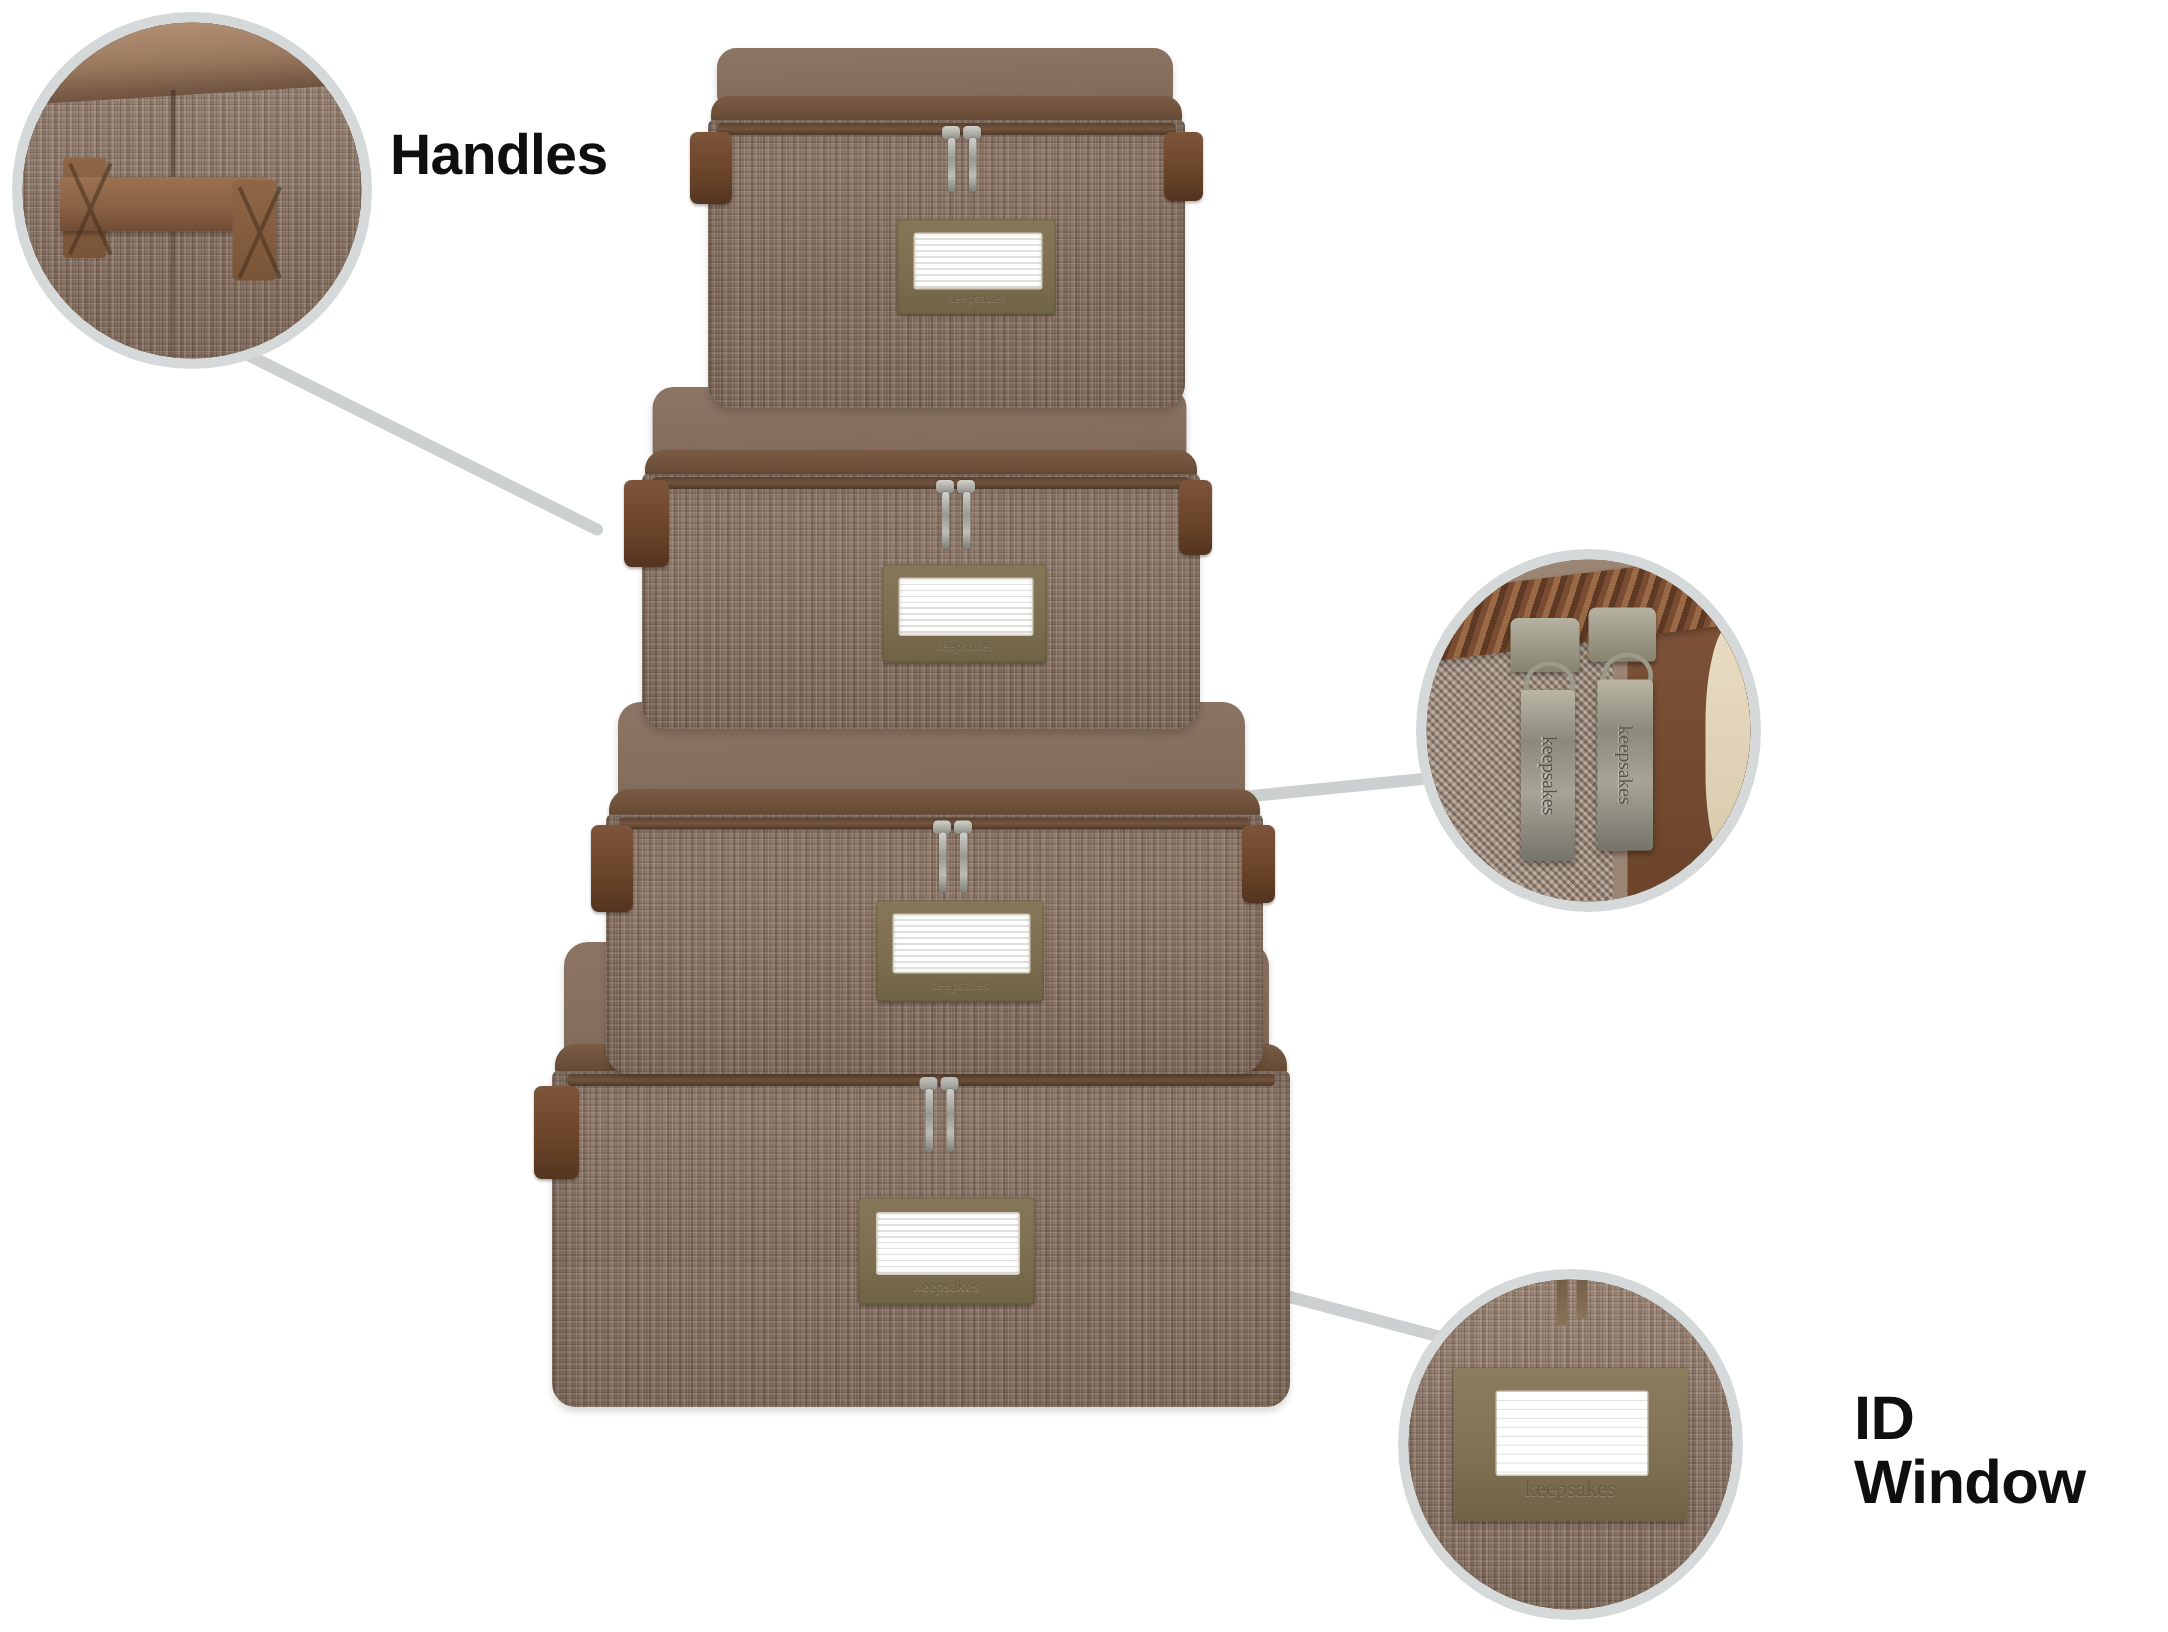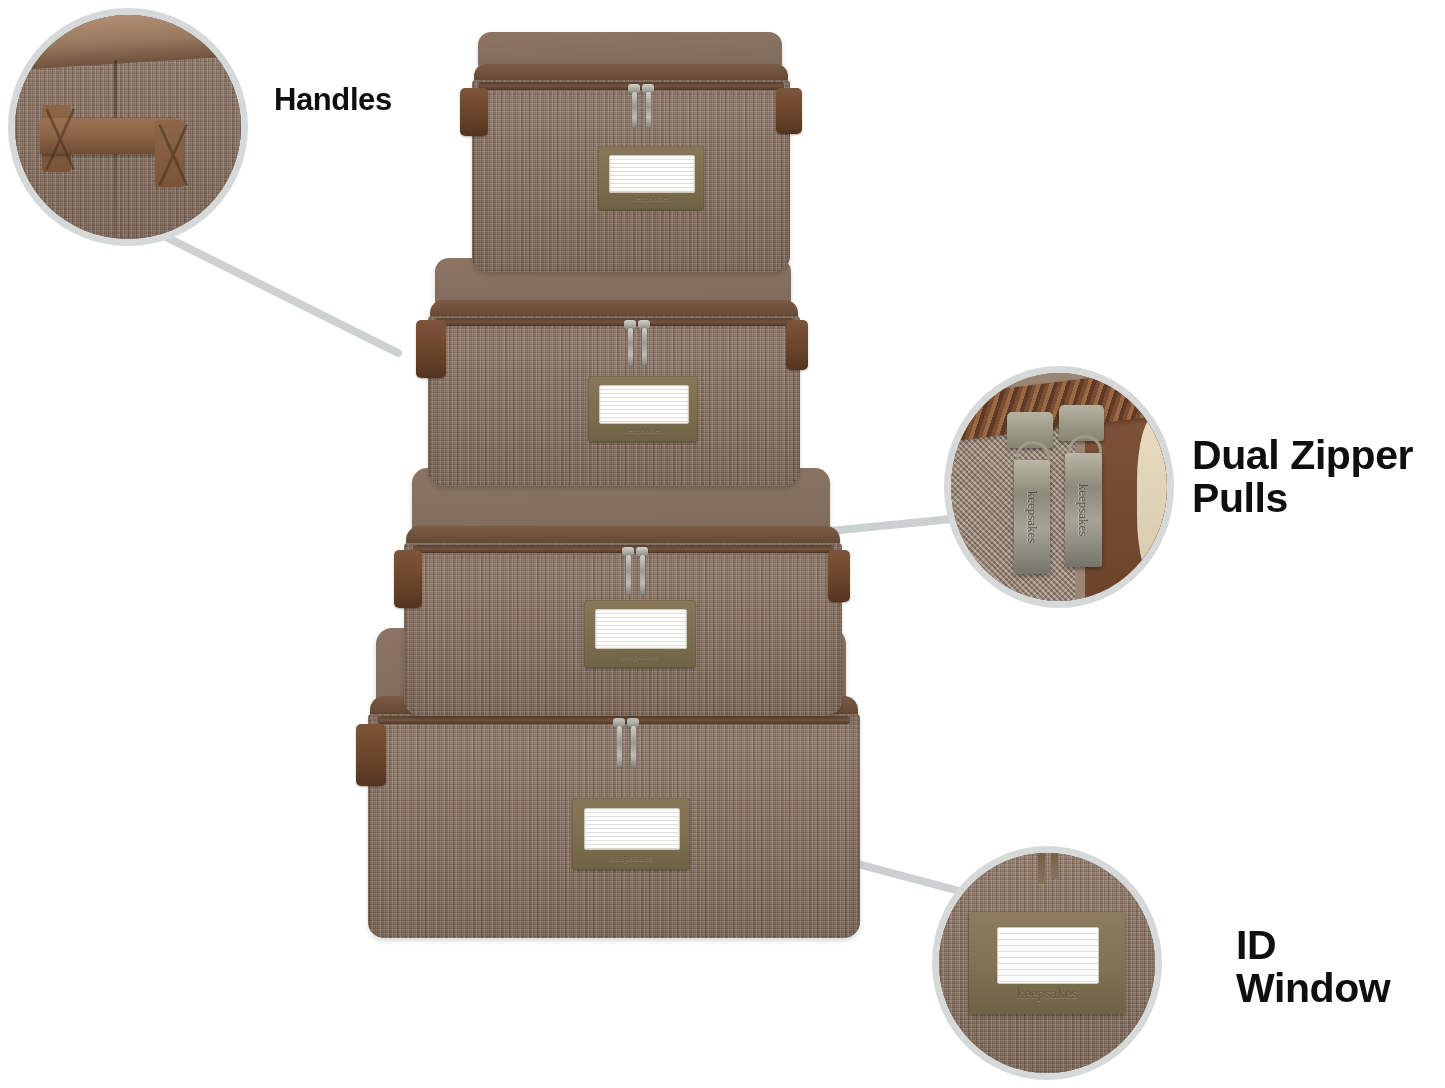--- a/index.html
+++ b/index.html
@@ -269,43 +269,41 @@
       <div class="m-handle-anchor" style="left:12%;top:40%;"></div>
       <div class="m-handle-strap"></div>
       <div class="m-handle-anchor" style="left:62%;top:47%;"></div>
       <svg class="m-handle-x" viewBox="0 0 100 100" preserveAspectRatio="none">
         <path d="M14 42 L26 69 M26 42 L14 69" stroke="rgba(70,45,28,.55)" stroke-width="1.2" fill="none"></path>
         <path d="M64 49 L76 76 M76 49 L64 76" stroke="rgba(70,45,28,.55)" stroke-width="1.2" fill="none"></path>
       </svg>
     </div>
   </div>
 
-  <div class="callout-label" style="left:274px;top:84px;font-size:31px;">Handles</div>
+  <div class="callout-label" style="left:260px;top:84px;font-size:38px;">Handles</div>
 
   <div class="magnifier" style="left:944px;top:366px;width:230px;height:242px;">
     <div class="mag-inner" style="background:#9b8574;">
       <div class="m-zip-fab-l"></div>
       <div class="m-zip-fab-r"></div>
       <div class="m-zip-cream"></div>
       <div class="m-zip-tape"></div>
       <div class="m-slider" style="left:26%;top:17%;"></div>
       <div class="m-slider" style="left:50%;top:14%;"></div>
       <div class="m-ring" style="left:30%;top:30%;"></div>
       <div class="m-ring" style="left:54%;top:27%;"></div>
       <div class="m-pull" style="left:29%;top:38%;">
         <span style="font-size:13px;">keepsakes</span>
       </div>
       <div class="m-pull" style="left:53%;top:35%;">
         <span style="font-size:13px;">keepsakes</span>
       </div>
     </div>
   </div>
 
-  <div class="callout-label" style="left:1192px;top:434px;font-size:41px;">Dual Zipper
-Pulls</div>
 
   <div class="magnifier" style="left:932px;top:846px;width:230px;height:234px;">
     <div class="mag-inner fabric">
       <div class="m-idw-zip"></div>
       <div class="m-idw-zip2"></div>
       <div class="m-idw-plaque">
         <div class="m-idw-card"></div>
         <div class="m-idw-word" style="font-size:15px;">keepsakes</div>
       </div>
     </div>

